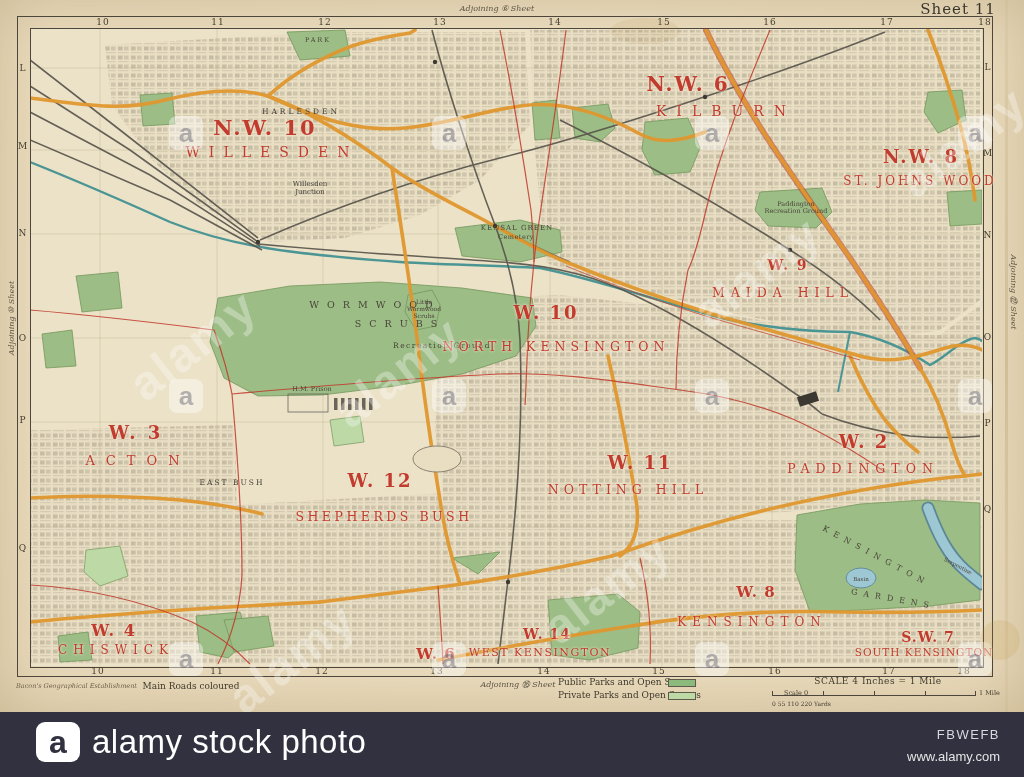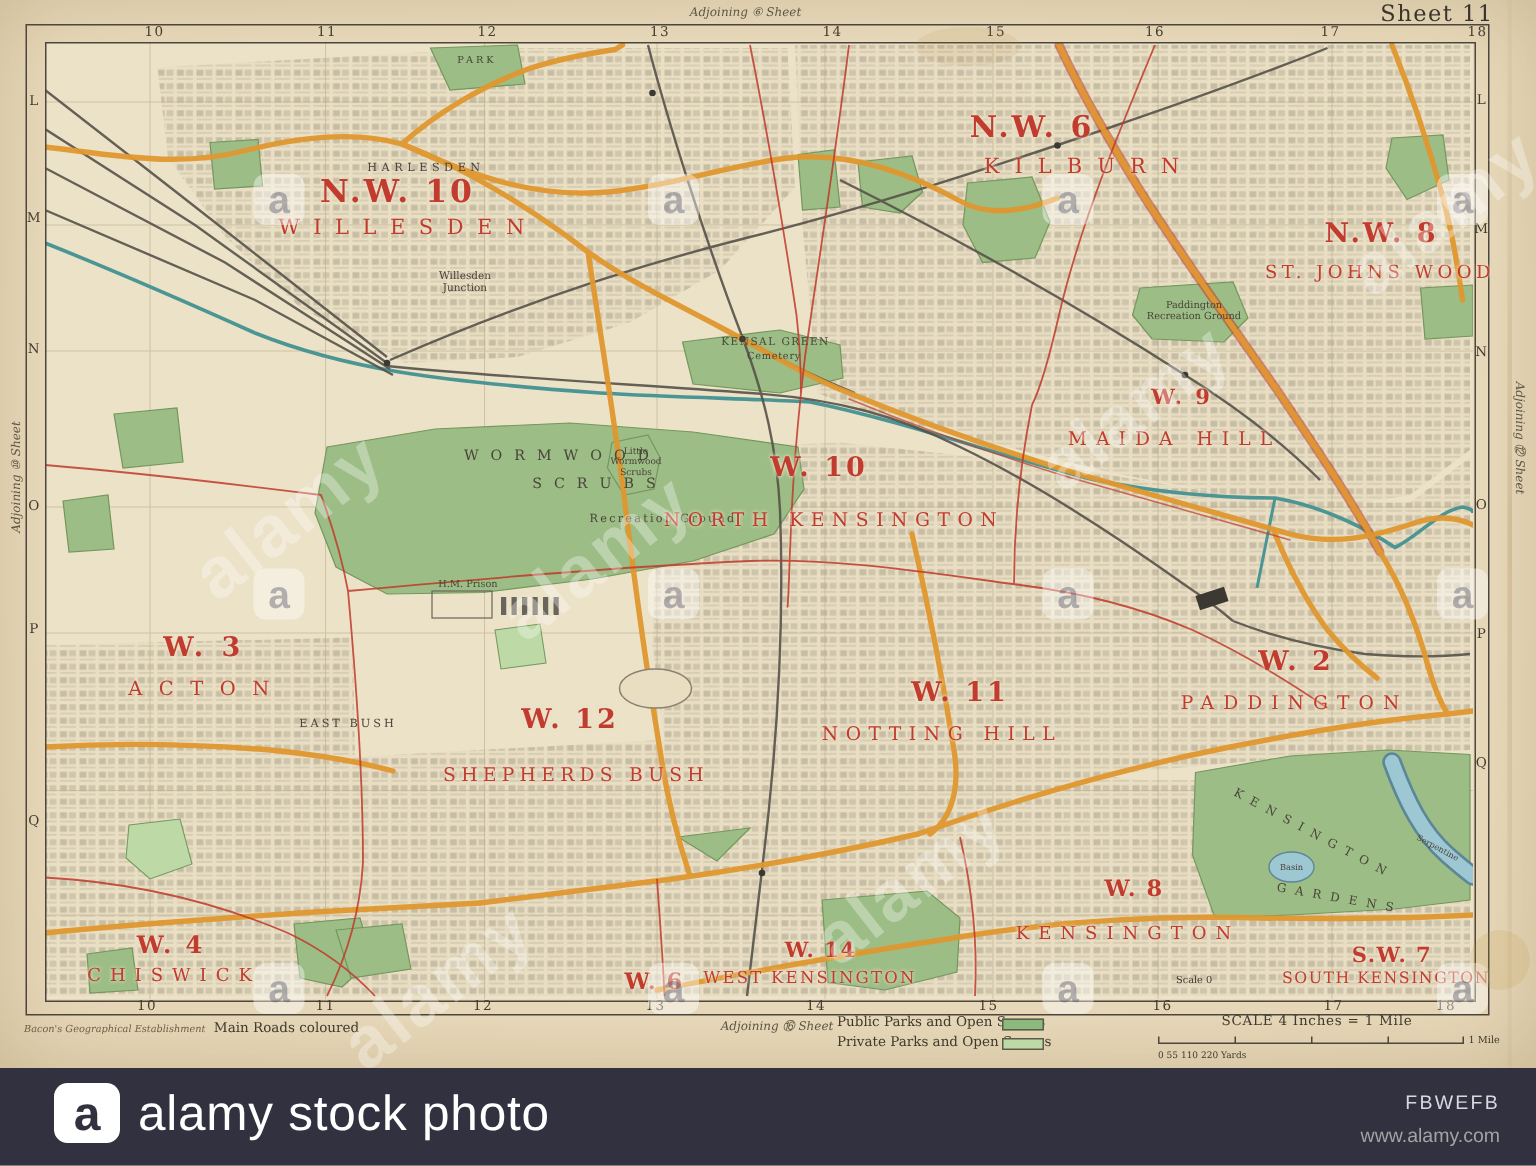--- a/index.html
+++ b/index.html
@@ -52,21 +52,21 @@
           background:rgba(190,150,60,.16);}
   
   .bar{position:absolute;left:0;top:712px;width:1024px;height:65px;background:#31313f;
        font-family:"Liberation Sans","DejaVu Sans",sans-serif;}
   .bar-logo{position:absolute;left:36px;top:10px;width:44px;height:40px;border-radius:9px;
             background:#ffffff;display:flex;align-items:center;justify-content:center;}
   .bar-logo span{font-size:32px;font-weight:700;color:#31313f;line-height:1;}
   .bar-brand{position:absolute;left:92px;top:11px;font-size:33px;font-weight:400;color:#ffffff;
              letter-spacing:0.5px;}
   .bar-id{position:absolute;right:24px;top:15px;font-size:13px;letter-spacing:1.5px;color:#d8d8e0;}
-  .bar-site{position:absolute;right:24px;top:37px;font-size:13px;color:#a3a3a3;}
+  .bar-site{position:absolute;right:24px;top:37px;font-size:13px;color:#e5e5e5;}
 </style>
 </head>
 <body>
 
 <div class="photo">
   <div class="paper">
 
     <svg class="map-art" width="952" height="638" viewBox="30 28 952 638">
       <defs>
         <pattern id="urb" width="13" height="9" patternUnits="userSpaceOnUse">
@@ -253,21 +253,21 @@
         <div class="ctr letter" style="left: 988px; top: 153px;">M</div>
         <div class="ctr letter" style="left: 988px; top: 235px;">N</div>
         <div class="ctr letter" style="left: 988px; top: 337px;">O</div>
         <div class="ctr letter" style="left: 988px; top: 423px;">P</div>
         <div class="ctr letter" style="left: 988px; top: 509px;">Q</div>
       </div>
 
     <div>
 
     <div class="ctr place" style="left: 318px; top: 41px; font-size: 6.5px; letter-spacing: 2px;">PARK</div>
-        <div class="ctr place" style="left: 284px; top: 112px; font-size: 7.5px; letter-spacing: 3px;">HARLESDEN</div>
+        <div class="ctr place" style="left: 301px; top: 112px; font-size: 7.5px; letter-spacing: 3px;">HARLESDEN</div>
         <div class="ctr place" style="left: 310px; top: 188px; font-size: 7px; width: 58px; white-space: normal; text-align: center;">Willesden Junction</div>
         <div class="ctr place" style="left: 517px; top: 228px; font-size: 7px; letter-spacing: 1px;">KENSAL GREEN</div>
         <div class="ctr place" style="left: 516px; top: 238px; font-size: 6.5px; letter-spacing: 0.5px;">Cemetery</div>
         <div class="ctr place" style="left: 375px; top: 305px; font-size: 9.5px; letter-spacing: 8px;">WORMWOOD</div>
         <div class="ctr place" style="left: 400px; top: 324px; font-size: 9.5px; letter-spacing: 8px;">SCRUBS</div>
         <div class="ctr place" style="left: 442px; top: 346px; font-size: 7.5px; letter-spacing: 1.5px;">Recreation Ground</div>
         <div class="ctr place" style="left: 424px; top: 309px; font-size: 6px; width: 44px; white-space: normal;">Little Wormwood Scrubs</div>
         <div class="ctr place" style="left: 312px; top: 390px; font-size: 6.5px;">H.M. Prison</div>
         <div class="ctr place" style="left: 232px; top: 483px; font-size: 7.5px; letter-spacing: 2px;">EAST BUSH</div>
         <div class="ctr place" style="left: 796px; top: 208px; font-size: 6.5px; width: 64px; white-space: normal;">Paddington Recreation Ground</div>
@@ -351,21 +351,21 @@
       </div>
 
     <div class="leg leg-credit">Bacon's Geographical Establishment</div>
     <div class="ctr leg" style="left:191px;top:686px;">Main Roads coloured</div>
     <div class="ctr leg" style="left:370px;top:724px;text-align:center;">Sub-Postal Districts shown in Red</div>
     <div class="leg" style="left:558px;top:677px;">Public Parks and Open Spaces</div>
     <div class="leg-swatch" style="left:668px;top:679px;background:#8cba7c;"></div>
     <div class="leg" style="left:558px;top:690px;">Private Parks and Open Spaces</div>
     <div class="leg-swatch" style="left:668px;top:692px;background:#bdd9a6;"></div>
     <div class="ctr leg" style="left:878px;top:681px;letter-spacing:0.5px;">SCALE  4 Inches = 1 Mile</div>
-    <div class="leg" style="left:738px;top:649px;font-size:6.5px;padding-left:46px;">Scale 0</div>
+    <div class="leg" style="left:738px;top:689px;font-size:6.5px;padding-left:46px;">Scale 0</div>
     <div class="leg" style="left:979px;top:689px;font-size:6.5px;">1 Mile</div>
     <div class="scalebar" style="left:772px;top:695px;width:204px;height:1px;"></div>
     <div class="scalebar" style="left:772px;top:691px;width:1px;height:5px;"></div>
     <div class="scalebar" style="left:823px;top:691px;width:1px;height:5px;"></div>
     <div class="scalebar" style="left:874px;top:691px;width:1px;height:5px;"></div>
     <div class="scalebar" style="left:925px;top:691px;width:1px;height:5px;"></div>
     <div class="scalebar" style="left:975px;top:691px;width:1px;height:5px;"></div>
     <div class="leg" style="left:772px;top:700px;font-size:6px;">0  55 110    220 Yards</div>
 
     <div>

